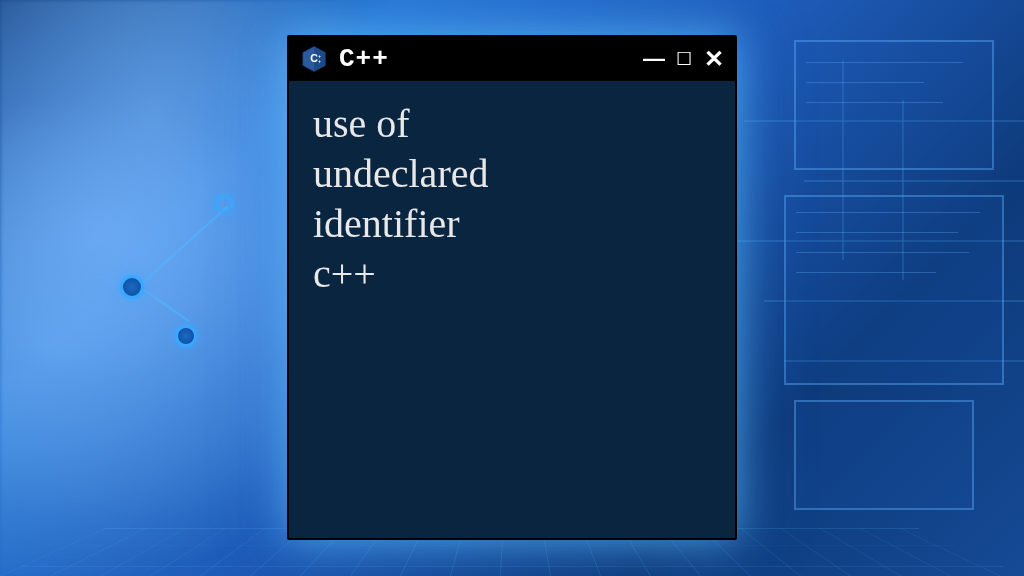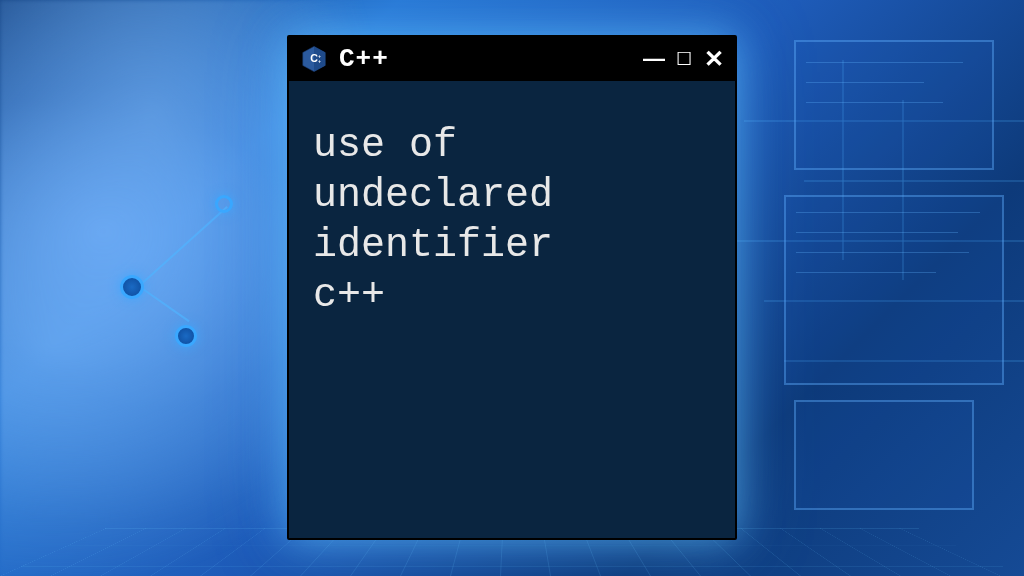--- a/index.html
+++ b/index.html
@@ -143,23 +143,23 @@
       line-height: 1;
       cursor: pointer;
       width: 22px;
       text-align: center;
     }
     .win-btn.minimize { font-weight: bold; }
     .win-btn.maximize { font-size: 18px; }
     .win-btn.close { font-size: 24px; font-weight: bold; }
     
     .terminal-content {
-      padding: 40px 24px;
+      padding: 18px 24px;
       color: #e8e8e8;
-      font-family: Liberation Mono, monospace;
+      font-family: Liberation Serif, serif;
       font-size: 40px;
       line-height: 1.25;
       letter-spacing: 0px;
       white-space: pre-line;
     }
     
     
     .panel-box {
       position: absolute;
       border: 2px solid rgba(100, 180, 255, 0.4);

